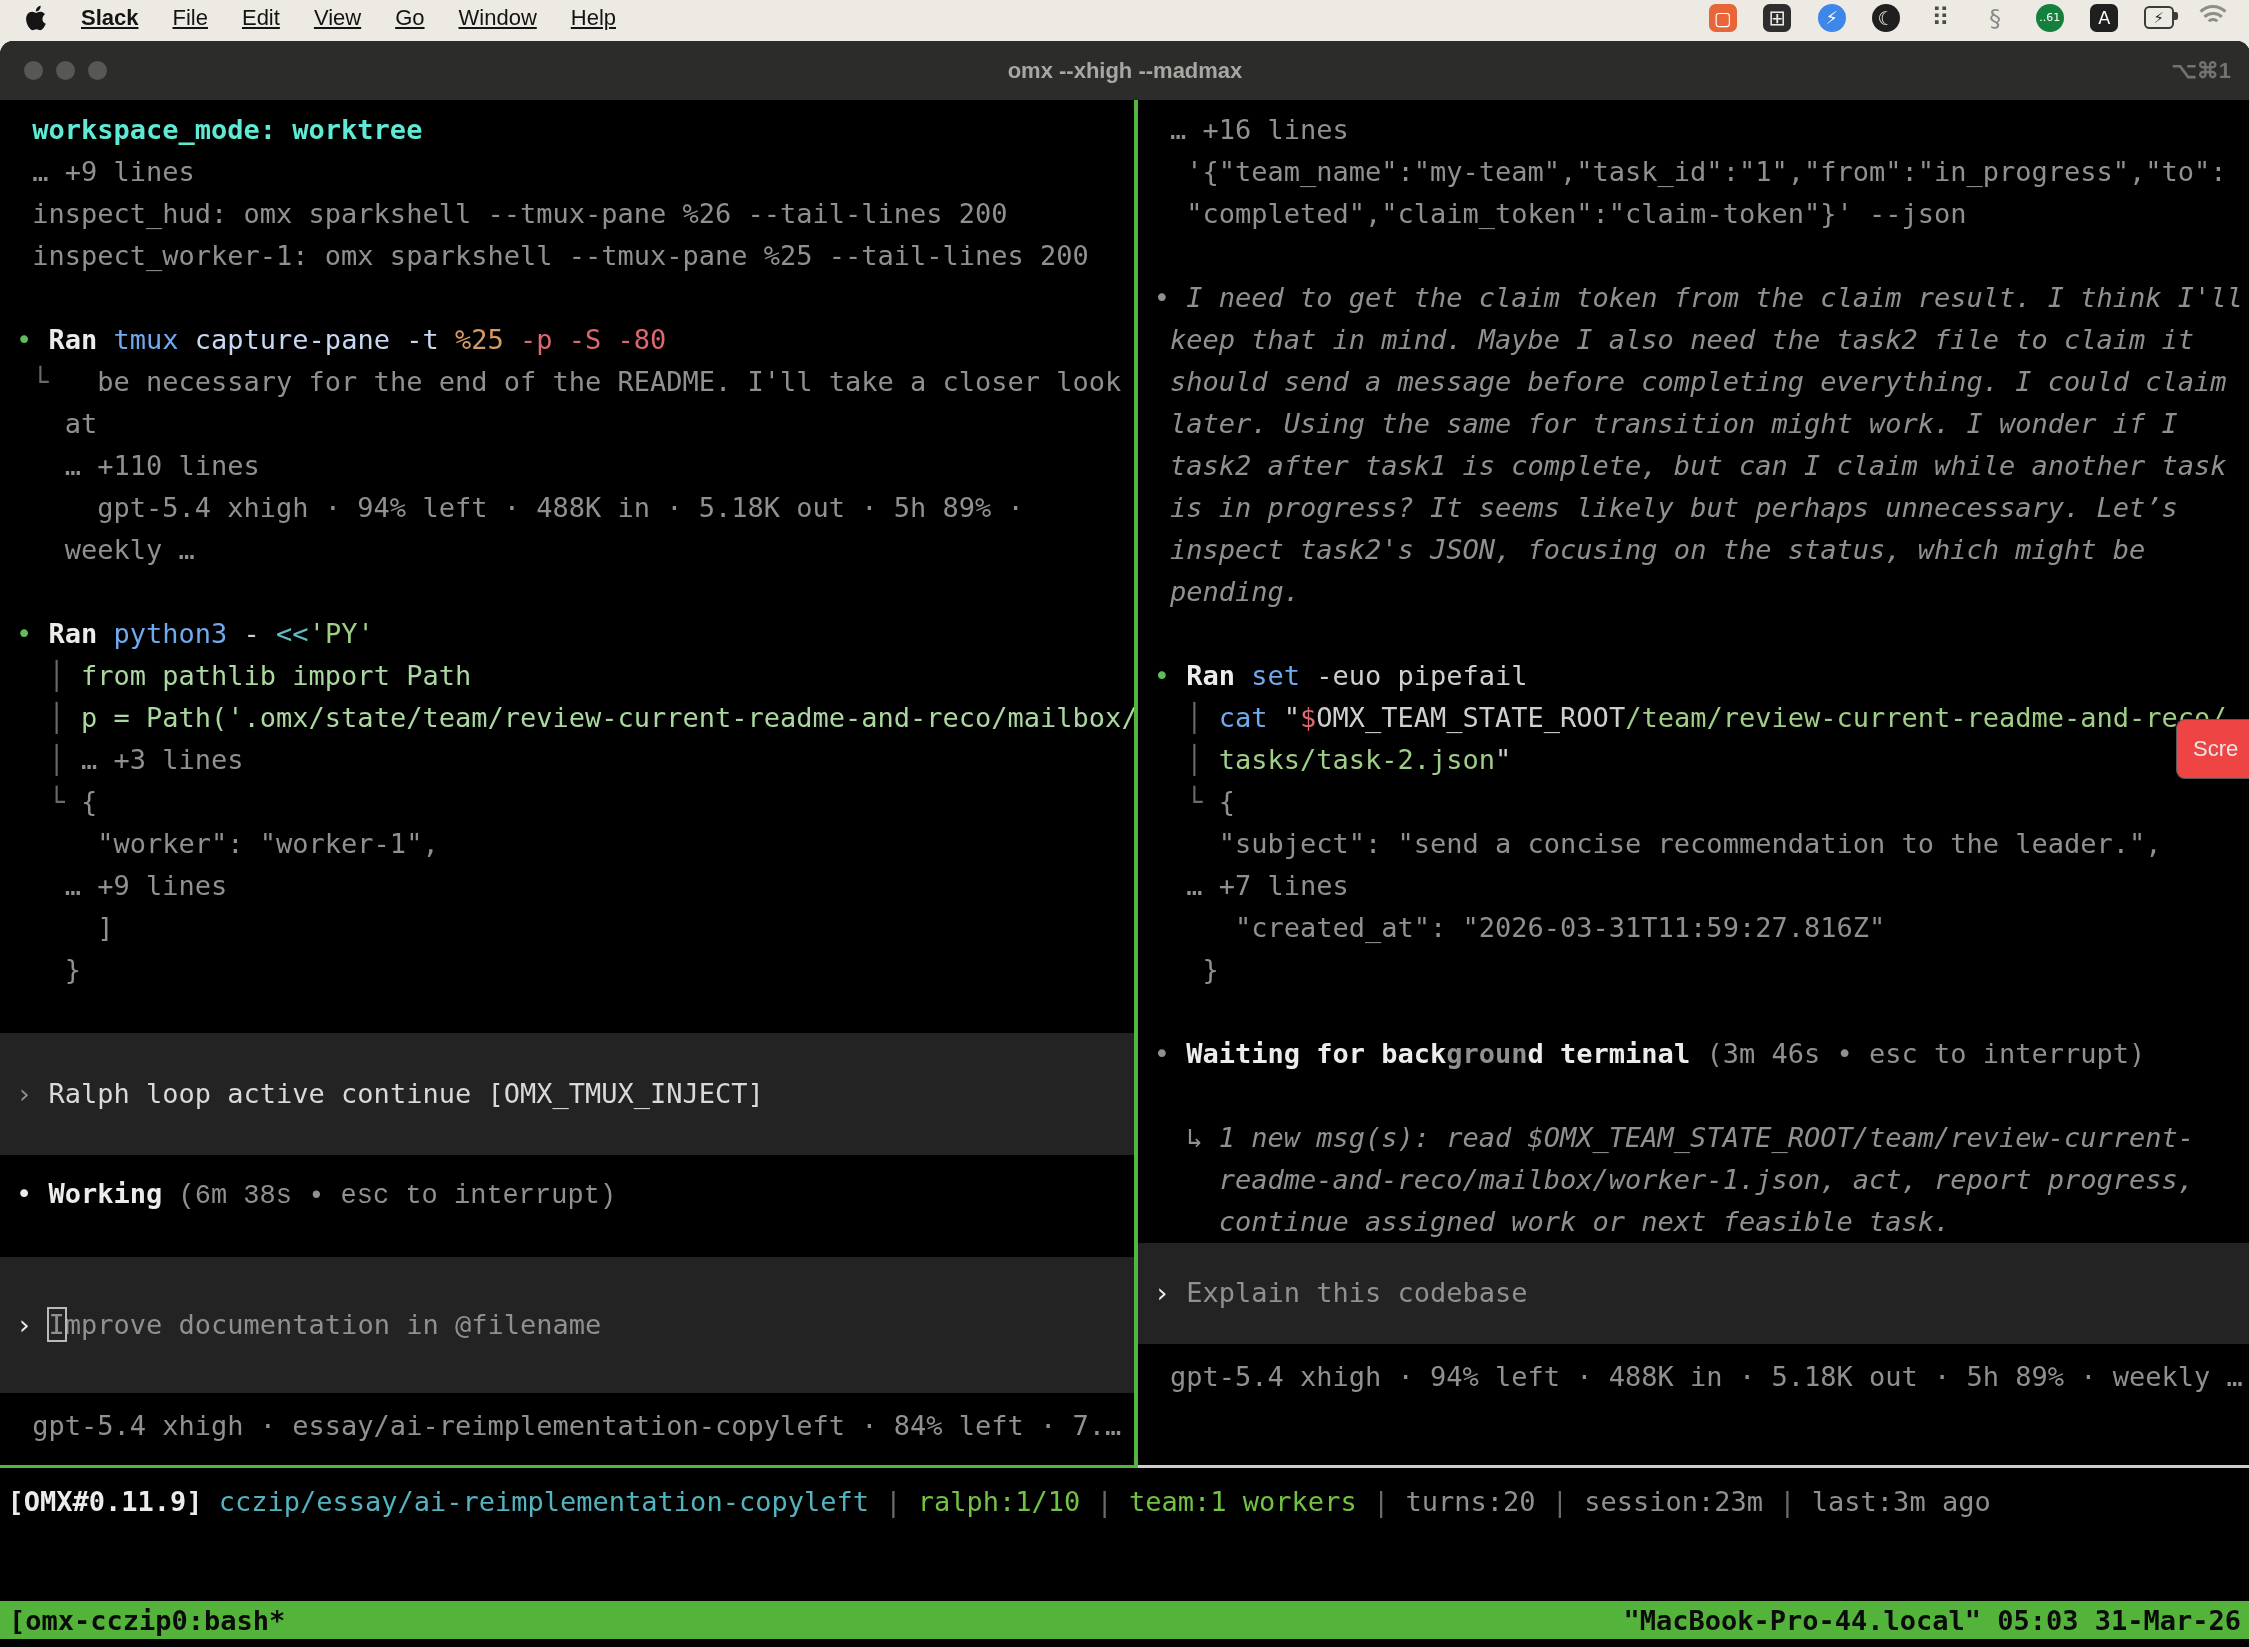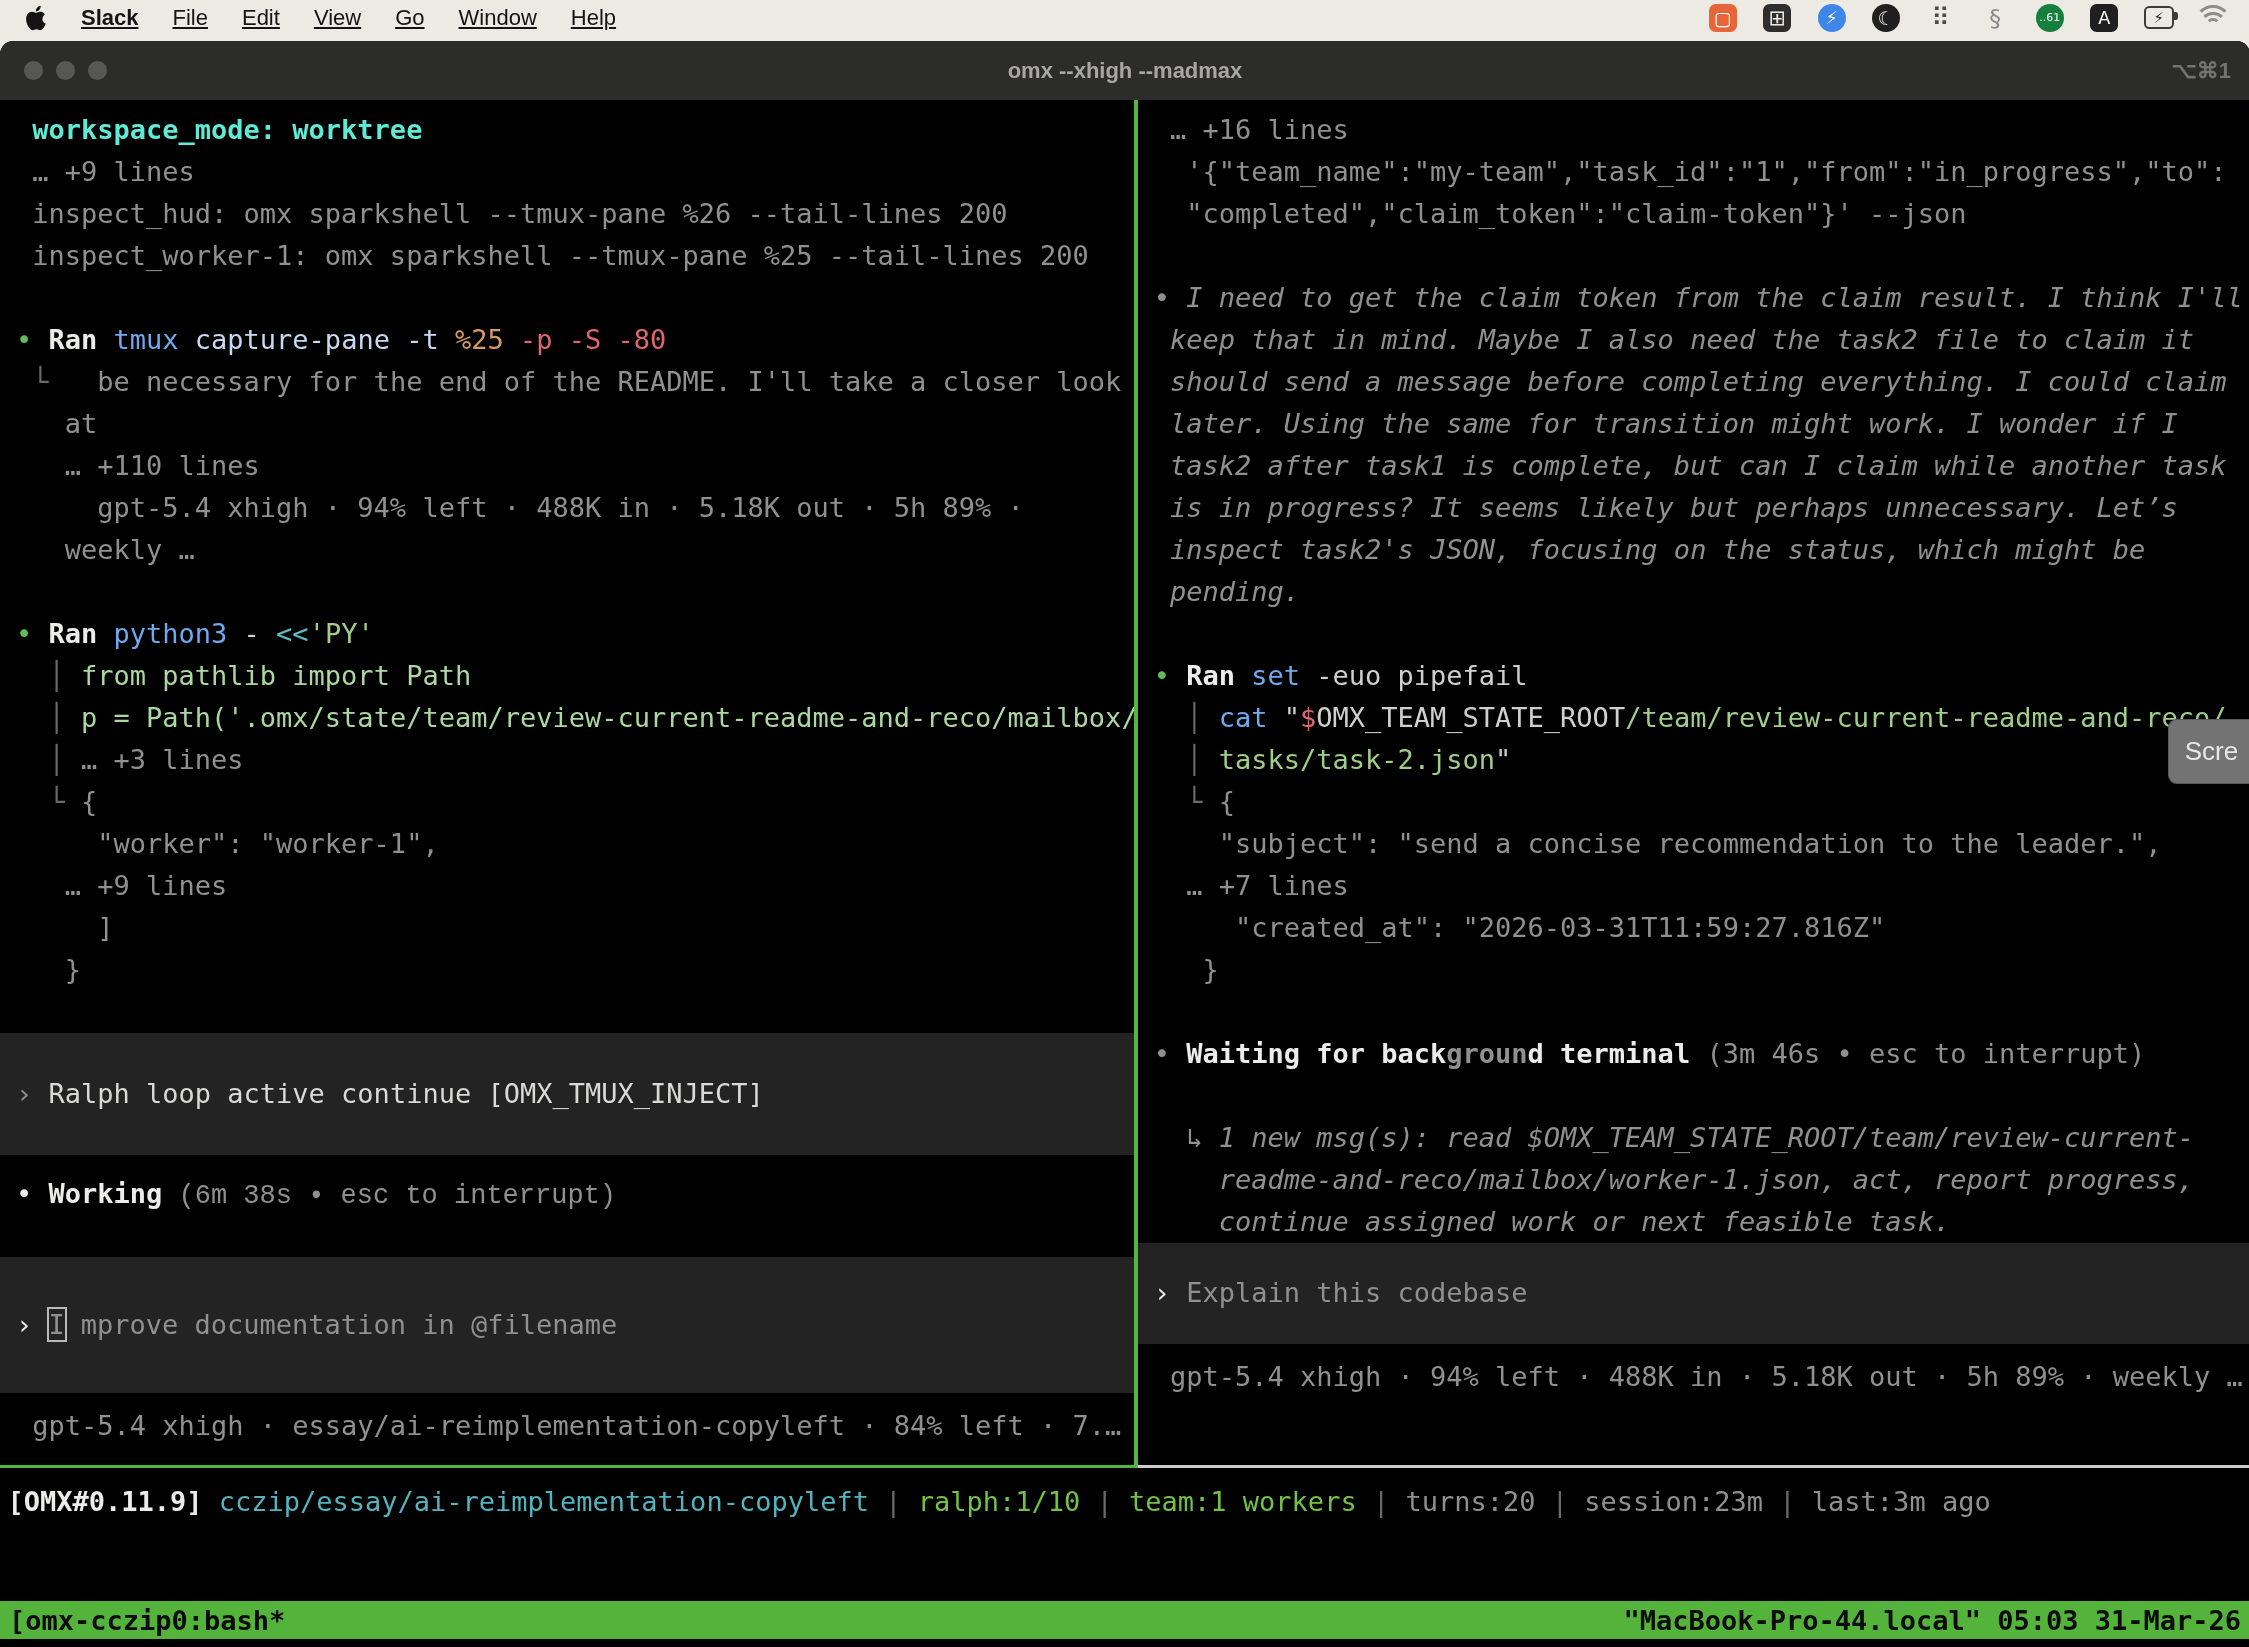--- a/index.html
+++ b/index.html
@@ -59,23 +59,23 @@
   
   .split{height:3px;display:flex;}
   .split-green{width:1138px;background:#56B540;}
   .split-gray{flex:1;background:#CDCDCB;}
   .hud{height:120px;background:#000;padding:13.3px 0 0 7.4px;}
   .tmuxbar{height:38px;background:#54B33B;color:#0B0B0B;font-size:27px;font-weight:700;
     display:flex;align-items:center;justify-content:space-between;padding:0 8.9px;}
   .bottomstrip{height:20.7px;background:#000;}
   
   .tooltip{
-    position:absolute;right:0;top:619px;background:#737373;border:1.5px solid #585858;border-right:none;
+    position:absolute;right:0;top:619px;background:#ef4444;border:1.5px solid #585858;border-right:none;
     border-radius:8.9px 0 0 8.9px;color:#E8E8E8;font-family:"Liberation Sans",sans-serif;
-    font-size:26px;padding:16px 11.8px 16px 16px;z-index:5;
+    font-size:22px;padding:16px 11.8px 16px 16px;z-index:5;
   }
 </style>
 </head>
 <body>
 
 <div class="menubar">
   <div class="menubar-left">
     <span class="apple">
       <svg viewBox="0 0 24 28">
           <path d="M19.6 15.1c0-3 2.4-4.4 2.5-4.5-1.4-2-3.5-2.3-4.2-2.3-1.8-.2-3.5 1-4.4 1-.9 0-2.3-1-3.8-1-1.9 0-3.8 1.1-4.8 2.9-2 3.6-.5 8.9 1.5 11.8 1 1.4 2.1 3 3.6 2.9 1.5-.1 2-.9 3.8-.9s2.3.9 3.8.9c1.6 0 2.6-1.4 3.6-2.9 1.1-1.6 1.6-3.3 1.6-3.4-.1 0-3.2-1.2-3.2-4.5zM16.7 6.3c.8-1 1.4-2.4 1.2-3.8-1.2 0-2.6.8-3.4 1.8-.7.9-1.4 2.3-1.2 3.6 1.3.1 2.6-.7 3.4-1.6z"></path>
@@ -164,21 +164,21 @@
         <div class="line"><span class="seg" style="color: rgb(144, 144, 144);">   … +9 lines</span></div>
         <div class="line"><span class="seg" style="color: rgb(144, 144, 144);">     ]</span></div>
         <div class="line"><span class="seg" style="color: rgb(144, 144, 144);">   }</span></div>
         <div class="line">&nbsp;</div>
         <div class="band" style="padding: 40px 0px 40px 16px;">
           <div class="line"><span class="seg" style="color: rgb(144, 144, 144);">› </span><span class="seg" style="color: rgb(217, 217, 215);">Ralph loop active continue [OMX_TMUX_INJECT]</span></div>
         </div>
         <div class="line" style="margin-top: 18.5px;"><span class="seg" style="color: rgb(236, 236, 234);">• </span><span class="seg b" style="color: rgb(236, 236, 234);">Working </span><span class="seg" style="color: rgb(144, 144, 144); font-family: Liberation Mono, monospace;">(6m 38s • esc to interrupt)</span></div>
         <div class="line">&nbsp;</div>
         <div class="band" style="padding: 47px 0px 47px 16px;">
-          <div class="line"><span class="seg" style="color: rgb(236, 236, 234);">› </span><span class="seg cur" style="color: rgb(144, 144, 144);">I</span><span class="seg" style="color: rgb(144, 144, 144); margin-left: 16px;">mprove documentation in @filename</span></div>
+          <div class="line"><span class="seg" style="color: rgb(236, 236, 234);">› </span><span class="seg cur" style="color: rgb(144, 144, 144);">I</span><span class="seg" style="color: rgb(144, 144, 144);">mprove documentation in @filename</span></div>
         </div>
         <div class="line" style="margin-top: 11.8px;"><span class="seg" style="color: rgb(144, 144, 144);"> gpt-5.4 xhigh · essay/ai-reimplementation-copyleft · 84% left · 7.…</span></div>
       </div>
     <div class="pane-divider"></div>
     <div class="pane pane-right" id="pane-right">
       <div class="tooltip">Scre</div>
     <div class="line"><span class="seg" style="color: rgb(144, 144, 144);"> … +16 lines</span></div>
         <div class="line"><span class="seg" style="color: rgb(144, 144, 144);">  '{"team_name":"my-team","task_id":"1","from":"in_progress","to":</span></div>
         <div class="line"><span class="seg" style="color: rgb(144, 144, 144);">  "completed","claim_token":"claim-token"}' --json</span></div>
         <div class="line">&nbsp;</div>

